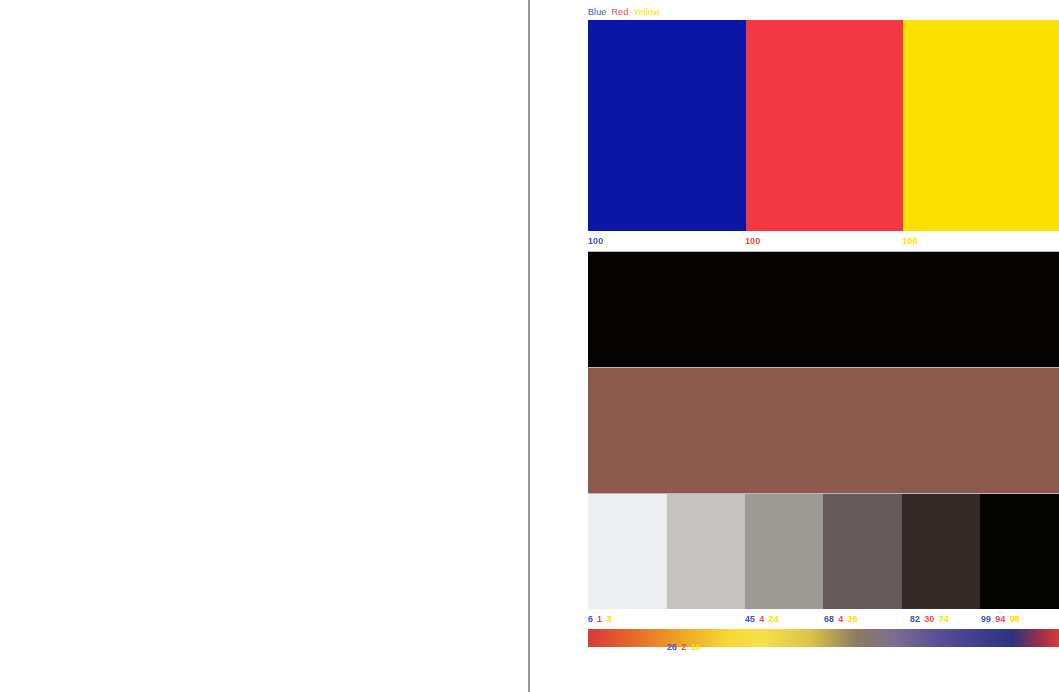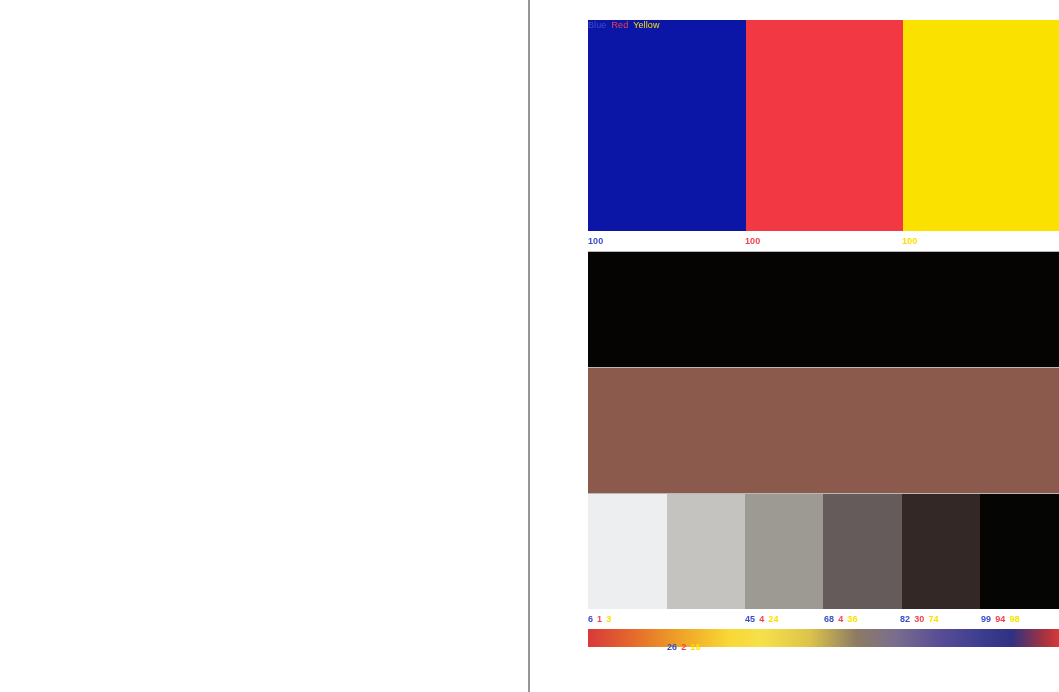--- a/index.html
+++ b/index.html
@@ -130,21 +130,21 @@
 <div class="page">
 
   <div class="left-pane"></div>
 
   <div class="pane-divider"></div>
 
   <div class="right-pane">
     <div class="report">
 
       <div class="label-row legend-row">
-        <span class="lbl" style="color: rgb(59, 78, 200);">Blue</span><span class="lbl" style="color: rgb(242, 65, 76); margin-top: 13px;">Red</span><span class="lbl" style="color: rgb(251, 224, 0);">Yellow</span>
+        <span class="lbl" style="color: rgb(59, 78, 200);">Blue</span><span class="lbl" style="color: rgb(242, 65, 76);">Red</span><span class="lbl" style="color: rgb(251, 224, 0);">Yellow</span>
       </div>
 
       <div class="swatch-strip band-tall no-rule">
           <div class="swatch" style="width: 158px; background: rgb(11, 22, 166);"></div>
           <div class="swatch" style="width: 157px; background: rgb(242, 56, 67);"></div>
           <div class="swatch" style="width: 156px; background: rgb(250, 225, 0);"></div>
         </div>
       <div class="label-row">
           <div class="label-group" style="left: 0px;"><span class="lbl" style="color: rgb(59, 78, 200);">100</span></div>
           <div class="label-group" style="left: 157px;"><span class="lbl" style="color: rgb(242, 65, 76);">100</span></div>
@@ -165,21 +165,21 @@
           <div class="swatch" style="width: 78px; background: rgb(157, 154, 148);"></div>
           <div class="swatch" style="width: 79px; background: rgb(101, 91, 90);"></div>
           <div class="swatch" style="width: 78px; background: rgb(51, 40, 37);"></div>
           <div class="swatch" style="width: 79px; background: rgb(5, 5, 3);"></div>
         </div>
       <div class="label-row">
           <div class="label-group" style="left: 0px;"><span class="lbl" style="color: rgb(59, 78, 200);">6</span><span class="lbl" style="color: rgb(242, 65, 76);">1</span><span class="lbl" style="color: rgb(251, 224, 0);">3</span></div>
           <div class="label-group" style="left: 79px;"><span class="lbl" style="color: rgb(59, 78, 200);">26</span><span class="lbl" style="color: rgb(242, 65, 76);">2</span><span class="lbl" style="color: rgb(251, 224, 0); margin-top: 28px;">16</span></div>
           <div class="label-group" style="left: 157px;"><span class="lbl" style="color: rgb(59, 78, 200);">45</span><span class="lbl" style="color: rgb(242, 65, 76);">4</span><span class="lbl" style="color: rgb(251, 224, 0);">24</span></div>
           <div class="label-group" style="left: 236px;"><span class="lbl" style="color: rgb(59, 78, 200);">68</span><span class="lbl" style="color: rgb(242, 65, 76);">4</span><span class="lbl" style="color: rgb(251, 224, 0);">36</span></div>
-          <div class="label-group" style="left: 312px;"><span class="lbl" style="color: rgb(59, 78, 200);">82</span><span class="lbl" style="color: rgb(242, 65, 76);">30</span><span class="lbl" style="color: rgb(251, 224, 0);">74</span></div>
+          <div class="label-group" style="left: 322px;"><span class="lbl" style="color: rgb(59, 78, 200);">82</span><span class="lbl" style="color: rgb(242, 65, 76);">30</span><span class="lbl" style="color: rgb(251, 224, 0);">74</span></div>
           <div class="label-group" style="left: 393px;"><span class="lbl" style="color: rgb(59, 78, 200);">99</span><span class="lbl" style="color: rgb(242, 65, 76);">94</span><span class="lbl" style="color: rgb(251, 224, 0);">98</span></div>
         </div>
 
       <div class="ramp"></div>
 
     </div>
   </div>
 
 </div>
 

